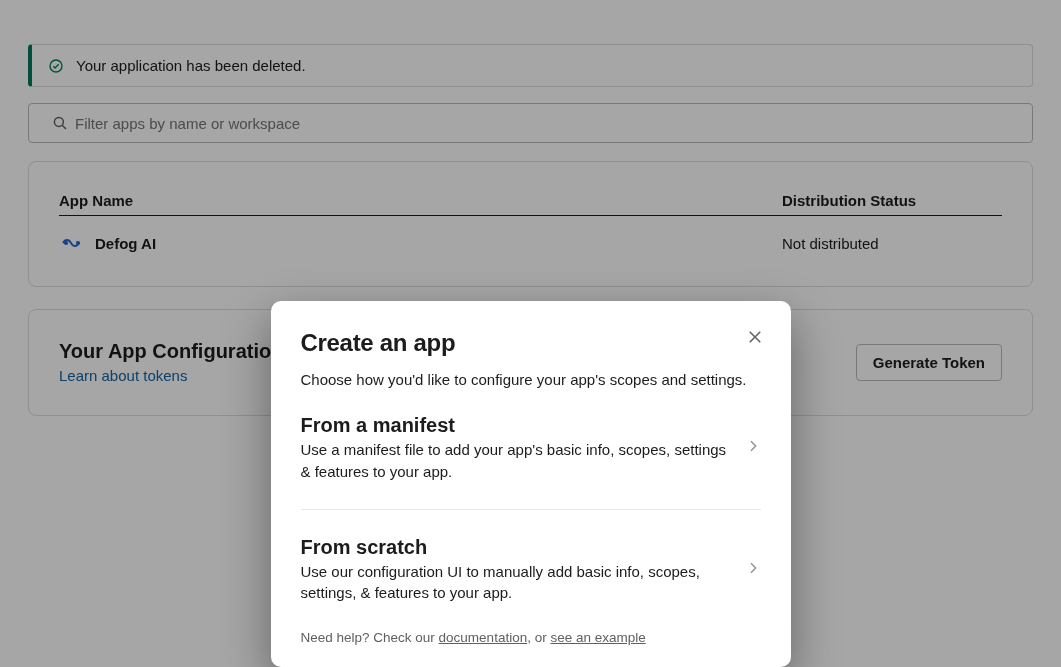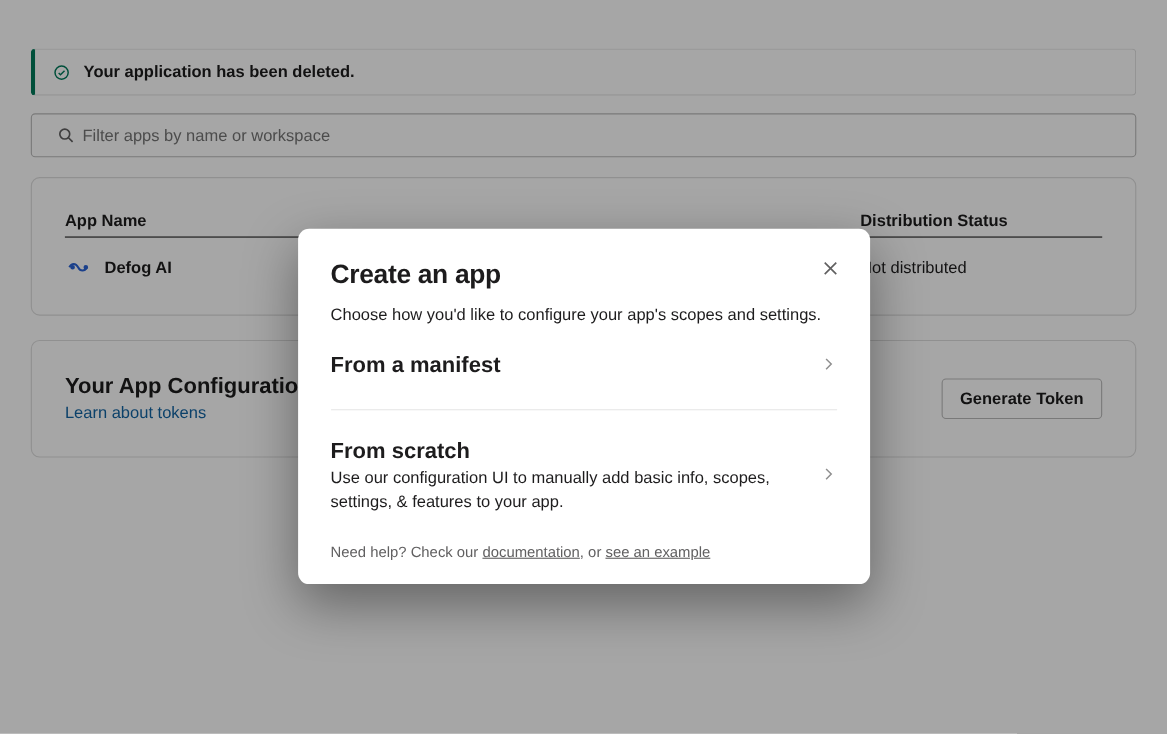--- a/index.html
+++ b/index.html
@@ -48,21 +48,21 @@
       display: flex;
       align-items: center;
       gap: 12px;
       margin-bottom: 16px;
     }
     .banner .check {
       width: 16px; height: 16px;
       display: inline-flex; align-items:center; justify-content:center;
       color:#007a5a;
     }
-    .banner-text { font-size: 15px; font-weight: bold; }
+    .banner-text { font-size: 15px; }
 
     .search-wrap {
       border: 1px solid #bbb;
       border-radius: 4px;
       padding: 0 22px;
       display: flex;
       align-items: center;
       gap: 6px;
       height: 40px;
       margin-bottom: 18px;
@@ -125,21 +125,21 @@
       color:#1d1c1d;
     }
     .footer-line .link { font-size: 15.5px; }
 
     
     .overlay {
       position: absolute;
       inset: 0;
       background: rgba(0,0,0,0.35);
       display: flex;
-      align-items: flex-start;
+      align-items: flex-end;
       justify-content: center;
       padding-top: 208px;
     }
     .modal {
       width: 520px;
       background: #fff;
       border-radius: 10px;
       box-shadow: 0 18px 48px rgba(0,0,0,0.4);
       padding: 28px 30px 22px 30px;
       position: relative;
@@ -254,20 +254,21 @@
         <path d="M5 5l14 14M19 5L5 19"></path>
       </svg>
     </button>
 
     <h2 class="modal-title">Create an app</h2>
     <p class="modal-sub">Choose how you'd like to configure your app's scopes and settings.</p>
 
     <div class="option">
       <div class="option-text">
         <div class="option-title">From a manifest</div>
+        <div class="option-desc">Use a manifest file to add your app's basic info, scopes, settings &amp; features to your app.</div>
       </div>
       <span class="chev">
         <svg viewBox="0 0 24 24" width="16" height="16" fill="none" stroke="currentColor" stroke-width="2">
             <path d="M9 5l7 7-7 7"></path>
           </svg>
       </span>
     </div>
 
     <hr class="divider">
 

